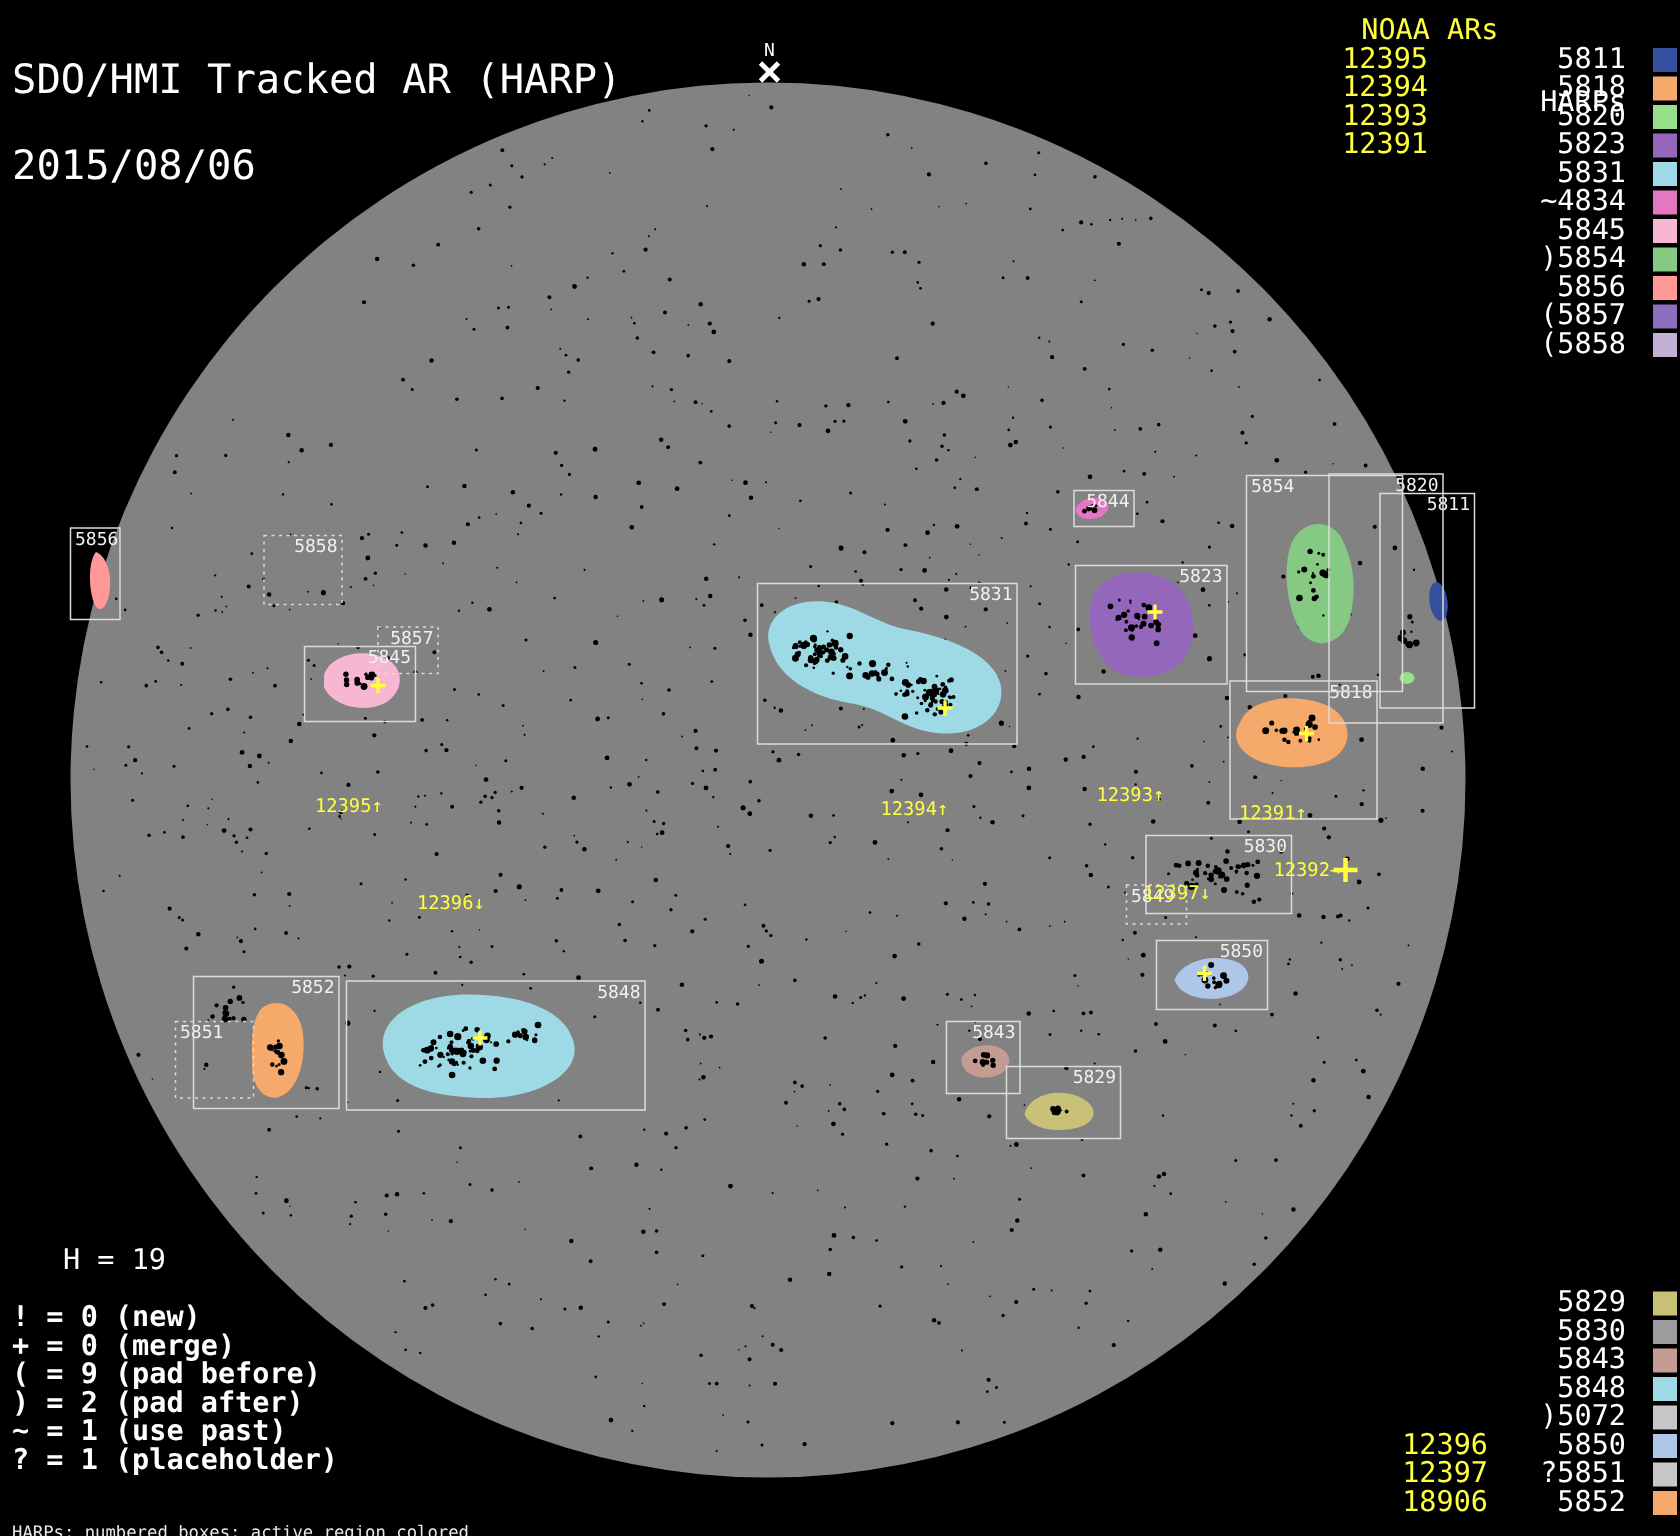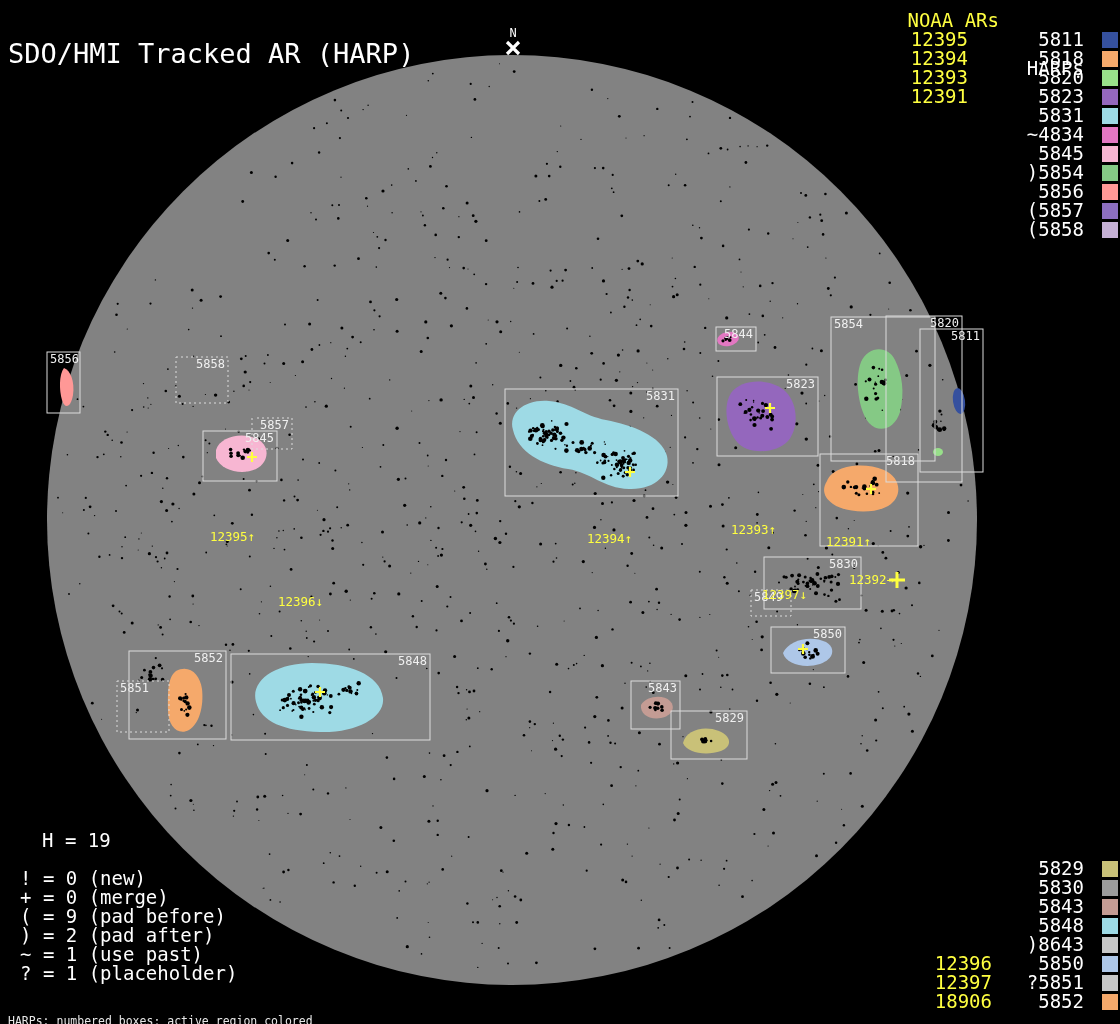--- a/index.html
+++ b/index.html
@@ -6,28 +6,28 @@
   body{position:relative;width:1120px;height:1024px;overflow:hidden;
        font-family:"DejaVu Sans Mono",monospace;color:#fff;}
   #disk-svg{position:absolute;left:0;top:0;z-index:0;
             font-family:"DejaVu Sans Mono",monospace;}
   .txt{position:absolute;z-index:2;font-size:19px;line-height:19px;white-space:pre;}
   .yellow{color:#ffff40;}
   .white{color:#ffffff;}
   #title-block{left:8px;top:6px;font-size:27px;line-height:19px;color:#fff;}
   #noaa-header{right:121px;top:11px;}
   #harps-header{right:36px;top:11px;margin-top:48px;}
-  #noaa-top-list{right:152px;top:30px;}
+  #noaa-top-list{right:168px;top:30px;}
   #harp-top-list{right:36px;top:30px;text-align:right;}
   #swatch-top-list{position:absolute;z-index:2;right:2px;top:32px;}
   #harp-bottom-list{right:36px;top:859px;text-align:right;}
   #swatch-bottom-list{position:absolute;z-index:2;right:2px;top:861px;}
   #noaa-bottom-list{right:128px;top:954px;text-align:right;margin-left:24px;}
   #h-count{left:8px;top:831px;margin-left:34px;}
-  #legend-lines{left:20px;top:869px;}
+  #legend-lines{left:8px;top:869px;font-weight:bold;}
   #notes{left:8px;top:991px;font-size:11.5px;line-height:12px;color:#e8e8e8;}
   .swatch{width:16px;height:16px;margin-bottom:3px;}
   .row{height:19px;}
 </style>
 </head>
 <body>
 
 <svg id="disk-svg" width="1120" height="1024" viewBox="0 0 1120 1024">
     <circle cx="512" cy="520" r="465" fill="#828282"></circle>
     <g>
@@ -1507,20 +1507,21 @@
     <path d="M 798 649 H 808 M 803 644 V 654" stroke="#ffff40" stroke-width="2.2" fill="none"></path>
     <text x="762" y="599" fill="#ffff40" font-size="12.5">12397↓</text>
     <path d="M 889 580 H 905 M 897 572 V 588" stroke="#ffff40" stroke-width="3" fill="none"></path>
     <text x="849" y="584" fill="#ffff40" font-size="12.5">12392→</text>
     <text x="513" y="37" fill="#fff" font-size="12" text-anchor="middle">N</text>
     <path d="M 507 42 L 519 54 M 519 42 L 507 54" stroke="#fff" stroke-width="3.2" fill="none"></path>
   </svg>
 
 <div id="title-block" class="txt">
   <div>SDO/HMI Tracked AR (HARP)</div>
+  <div>2015/08/06</div>
 </div>
 
 <div id="noaa-header" class="txt yellow">NOAA ARs</div>
 <div id="harps-header" class="txt white">HARPs</div>
 
 <div id="noaa-top-list" class="txt yellow"><div class="row">12395</div><div class="row">12394</div><div class="row">12393</div><div class="row">12391</div></div>
 <div id="harp-top-list" class="txt white"><div class="row">5811</div><div class="row">5818</div><div class="row">5820</div><div class="row">5823</div><div class="row">5831</div><div class="row">~4834</div><div class="row">5845</div><div class="row">)5854</div><div class="row">5856</div><div class="row">(5857</div><div class="row">(5858</div></div>
 <div id="swatch-top-list">
     <div class="swatch" style="background: rgb(53, 80, 158);"></div>
     <div class="swatch" style="background: rgb(245, 169, 107);"></div>
@@ -1528,21 +1529,21 @@
     <div class="swatch" style="background: rgb(148, 103, 189);"></div>
     <div class="swatch" style="background: rgb(158, 218, 229);"></div>
     <div class="swatch" style="background: rgb(227, 119, 194);"></div>
     <div class="swatch" style="background: rgb(247, 182, 210);"></div>
     <div class="swatch" style="background: rgb(133, 201, 133);"></div>
     <div class="swatch" style="background: rgb(255, 152, 150);"></div>
     <div class="swatch" style="background: rgb(141, 111, 192);"></div>
     <div class="swatch" style="background: rgb(197, 176, 213);"></div>
   </div>
 
-<div id="harp-bottom-list" class="txt white"><div class="row">5829</div><div class="row">5830</div><div class="row">5843</div><div class="row">5848</div><div class="row">)8643</div><div class="row">5850</div><div class="row">?5851</div><div class="row">5852</div></div>
+<div id="harp-bottom-list" class="txt white"><div class="row">5829</div><div class="row">5830</div><div class="row">5843</div><div class="row">5848</div><div class="row">)5072</div><div class="row">5850</div><div class="row">?5851</div><div class="row">5852</div></div>
 <div id="swatch-bottom-list">
     <div class="swatch" style="background: rgb(201, 193, 120);"></div>
     <div class="swatch" style="background: rgb(156, 156, 156);"></div>
     <div class="swatch" style="background: rgb(196, 156, 148);"></div>
     <div class="swatch" style="background: rgb(158, 218, 229);"></div>
     <div class="swatch" style="background: rgb(199, 199, 199);"></div>
     <div class="swatch" style="background: rgb(174, 199, 232);"></div>
     <div class="swatch" style="background: rgb(199, 199, 199);"></div>
     <div class="swatch" style="background: rgb(245, 169, 107);"></div>
   </div>

